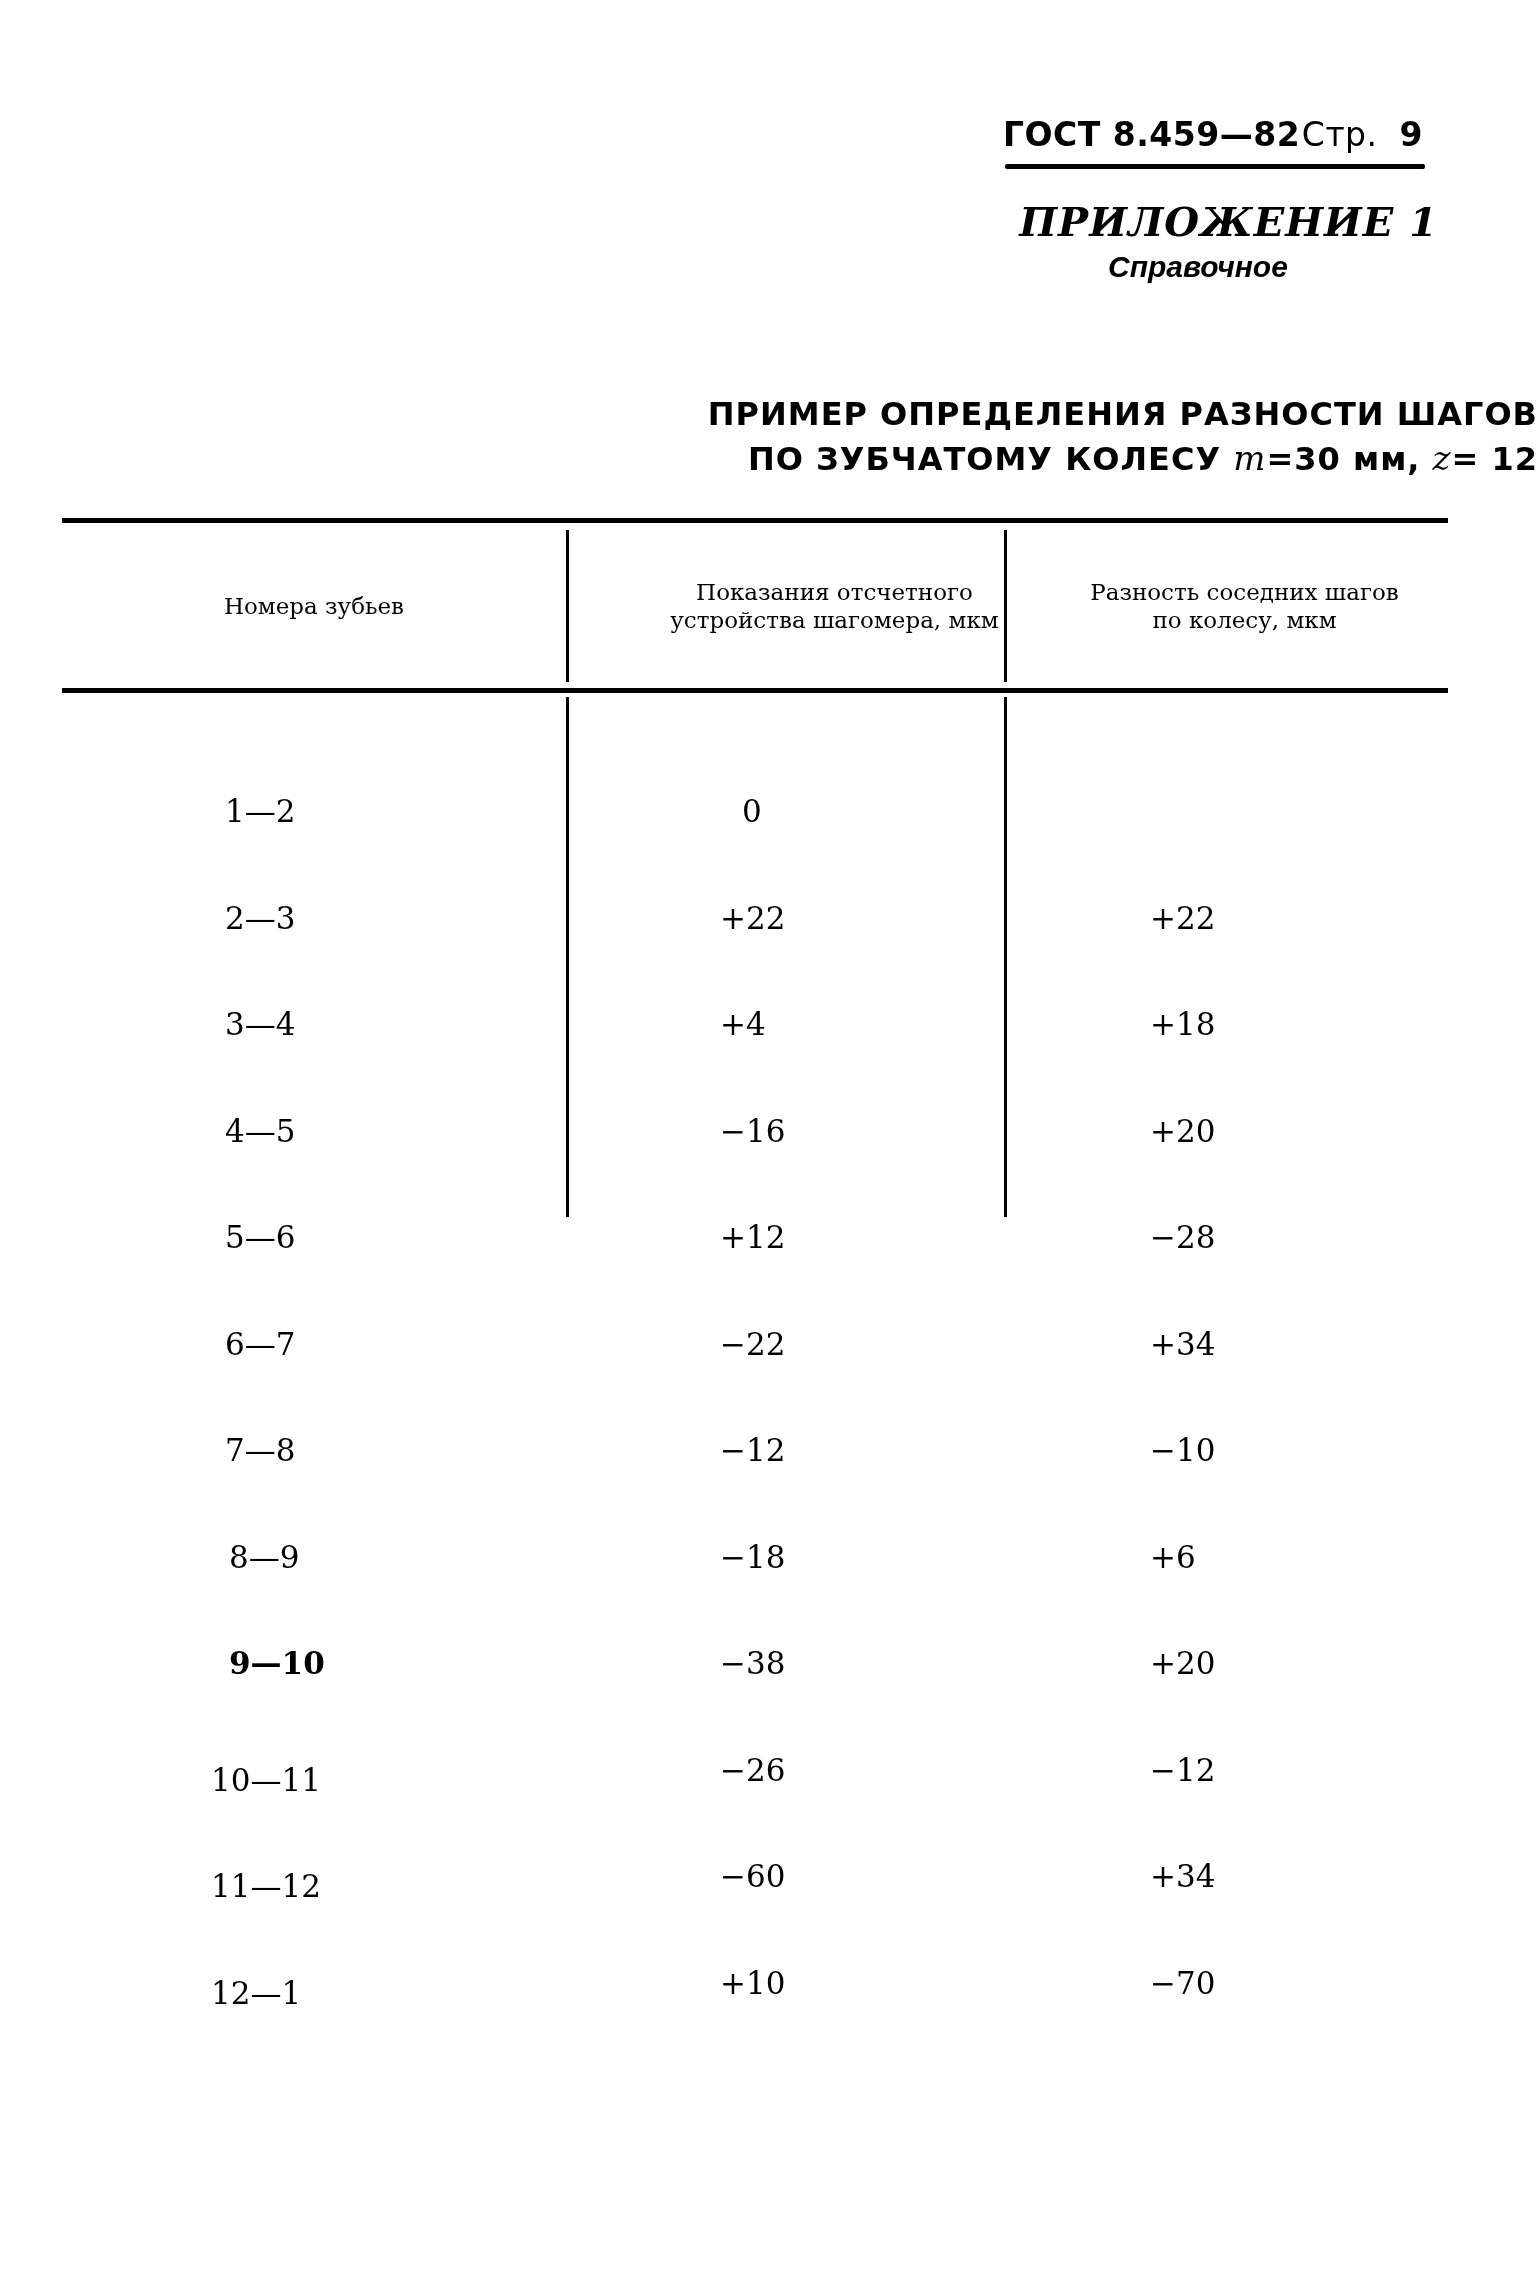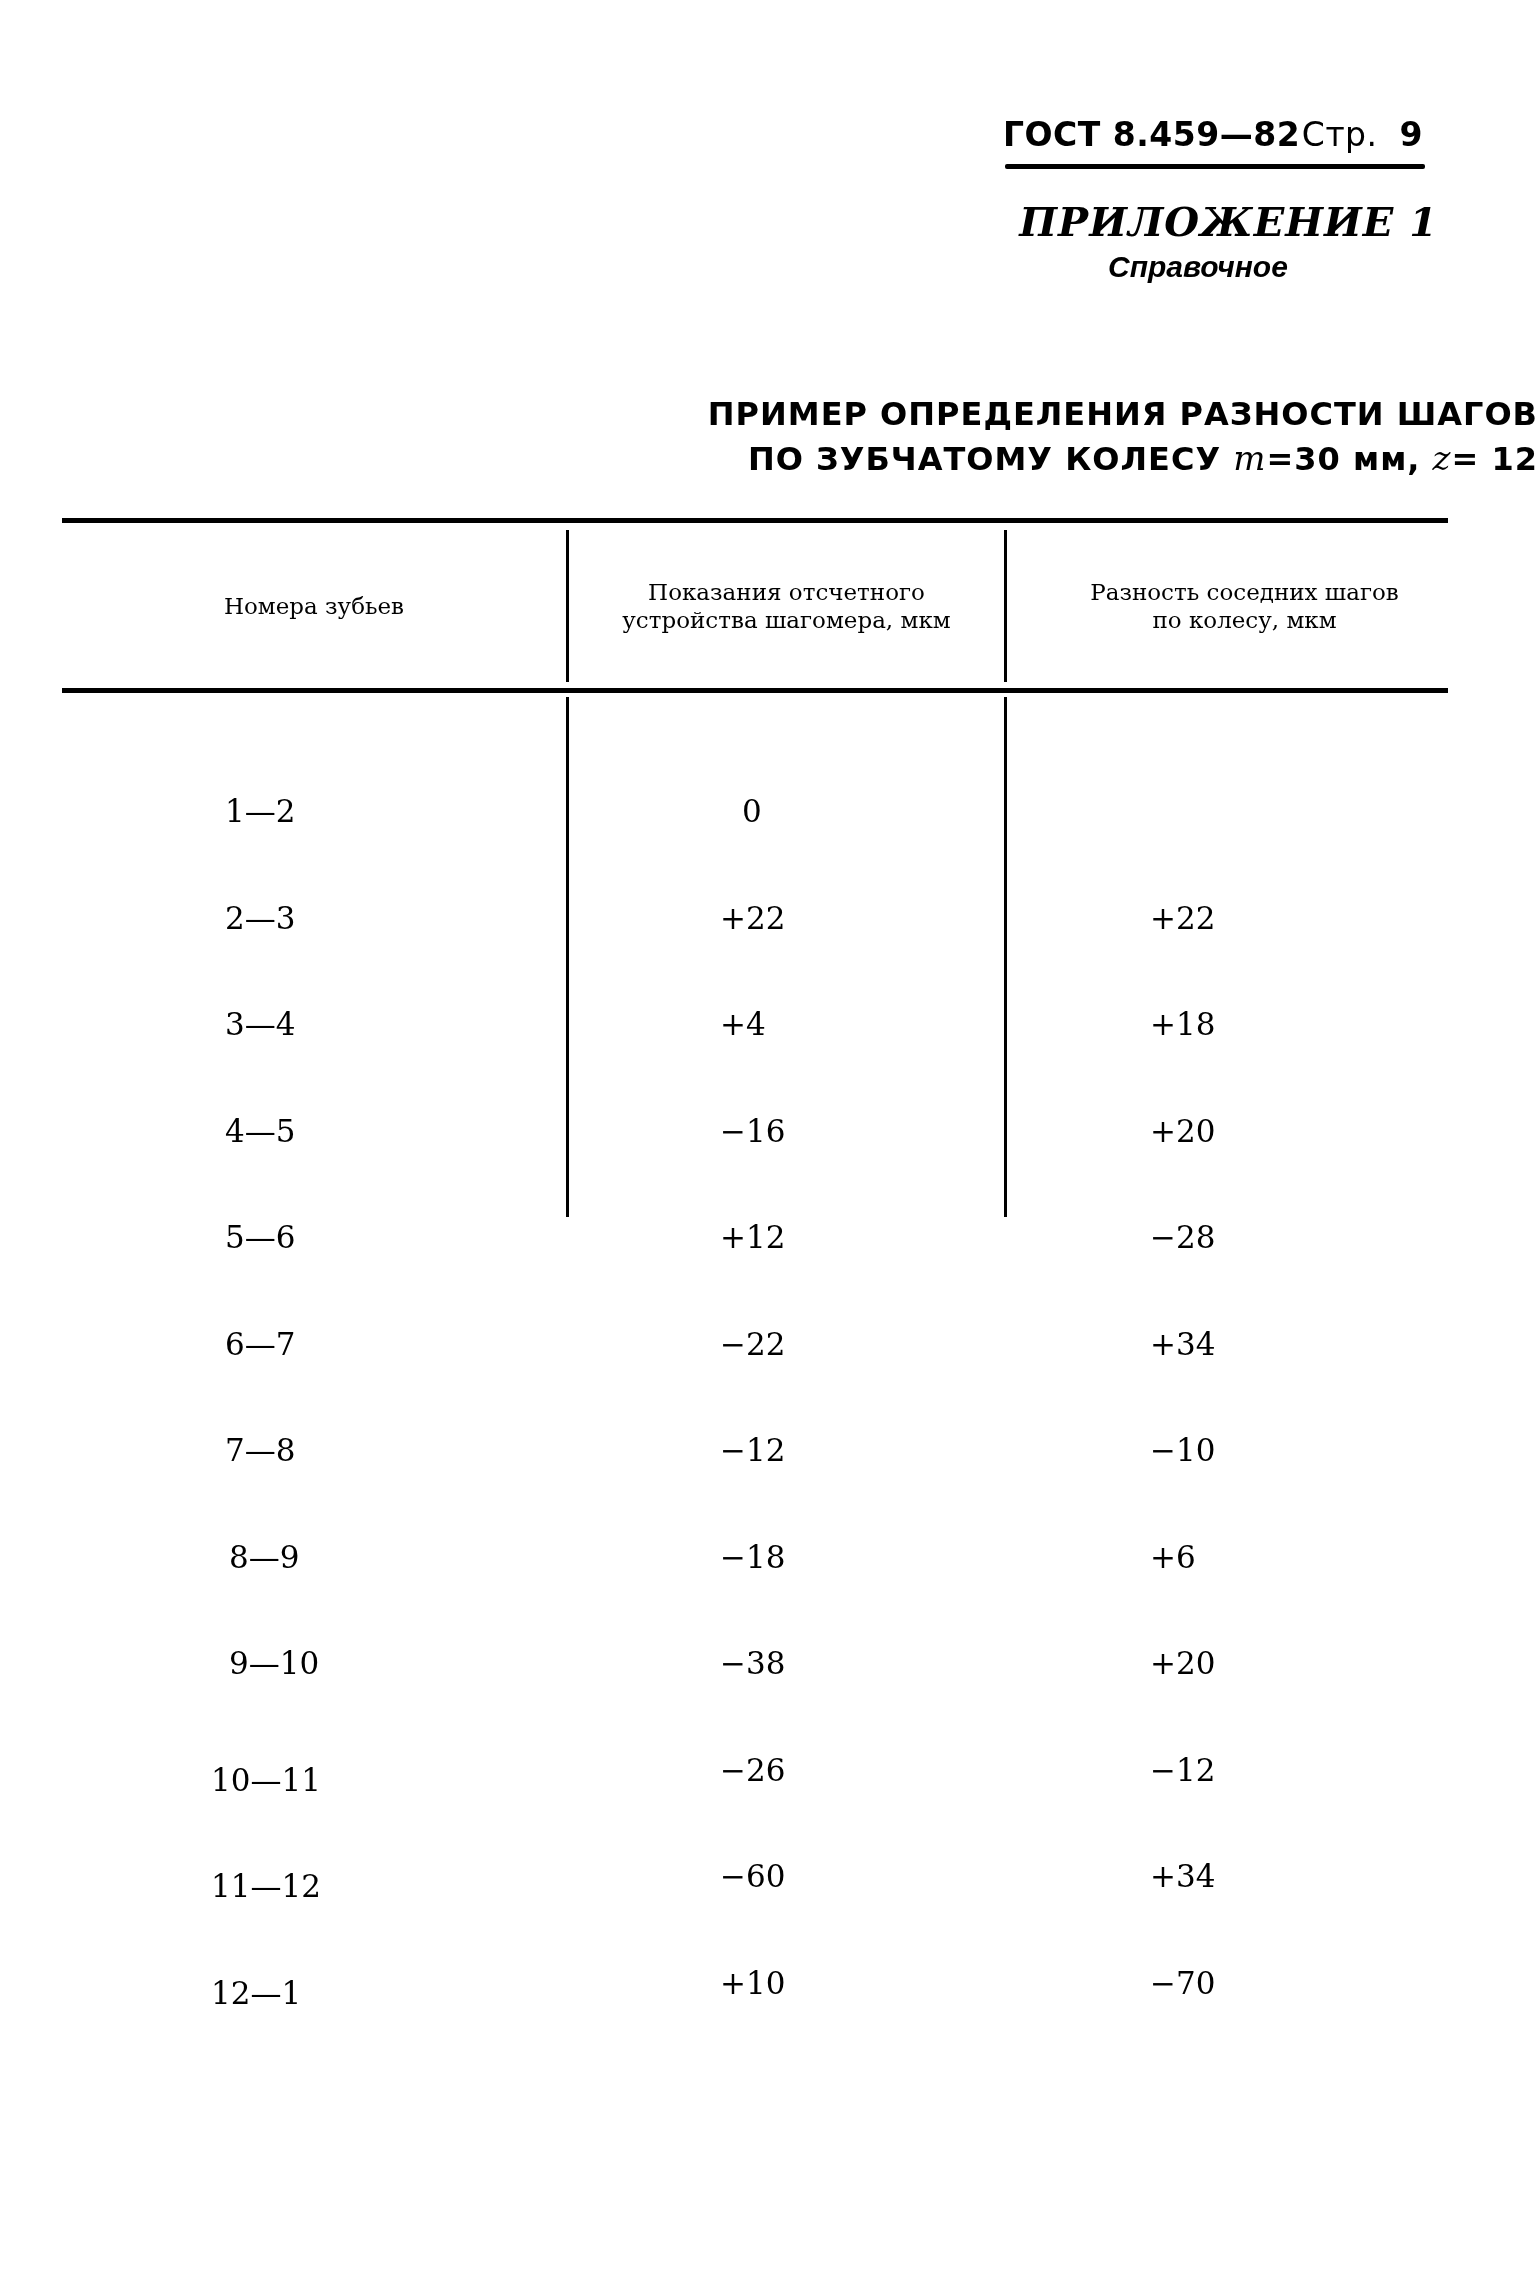--- a/index.html
+++ b/index.html
@@ -69,21 +69,21 @@
 <div class="abs rule-h" style="left:62px; top:518px; width:1386px;"></div>
 <div class="abs rule-h" style="left:62px; top:688px; width:1386px;"></div>
 <div class="abs rule-v" style="left:566px; top:530px; height:152px;"></div>
 <div class="abs rule-v" style="left:1004px; top:530px; height:152px;"></div>
 <div class="abs rule-v" style="left:566px; top:697px; height:520px;"></div>
 <div class="abs rule-v" style="left:1004px; top:697px; height:520px;"></div>
 
 <div class="abs th" style="left:62px; top:530px; width:504px; height:152px;">
   <span>Номера зубьев</span>
 </div>
-<div class="abs th" style="left:569px; top:530px; width:435px; height:152px;">
+<div class="abs th" style="left:569px; top:530px; width:435px; height:152px;padding-left:48px;">
   <div>
       <div>Показания отсчетного</div>
       <div>устройства шагомера, мкм</div>
     </div>
 </div>
 <div class="abs th" style="left:1024px; top:530px; width:441px; height:152px;">
   <div>
       <div>Разность соседних шагов</div>
       <div>по колесу, мкм</div>
     </div>
@@ -91,21 +91,21 @@
 
 <div class="abs col col-teeth" style="top:723px;">
   <div>1—2</div>
   <div>2—3</div>
   <div>3—4</div>
   <div>4—5</div>
   <div>5—6</div>
   <div>6—7</div>
   <div>7—8</div>
   <div style="padding-left:4px;">8—9</div>
-  <div style="padding-left:4px;">9—10</div>
+  <div style="padding-left:4px;font-weight:bold;">9—10</div>
   <div style="margin-left:-14px;margin-top:10px;">10—11</div>
   <div style="margin-left:-14px;">11—12</div>
   <div style="margin-left:-14px;">12—1</div>
 </div>
 
 <div class="abs col col-read" style="top:723px;">
   <div style="padding-left:22px;">0</div>
   <div>+22</div>
   <div>+4</div>
   <div>−16</div>

